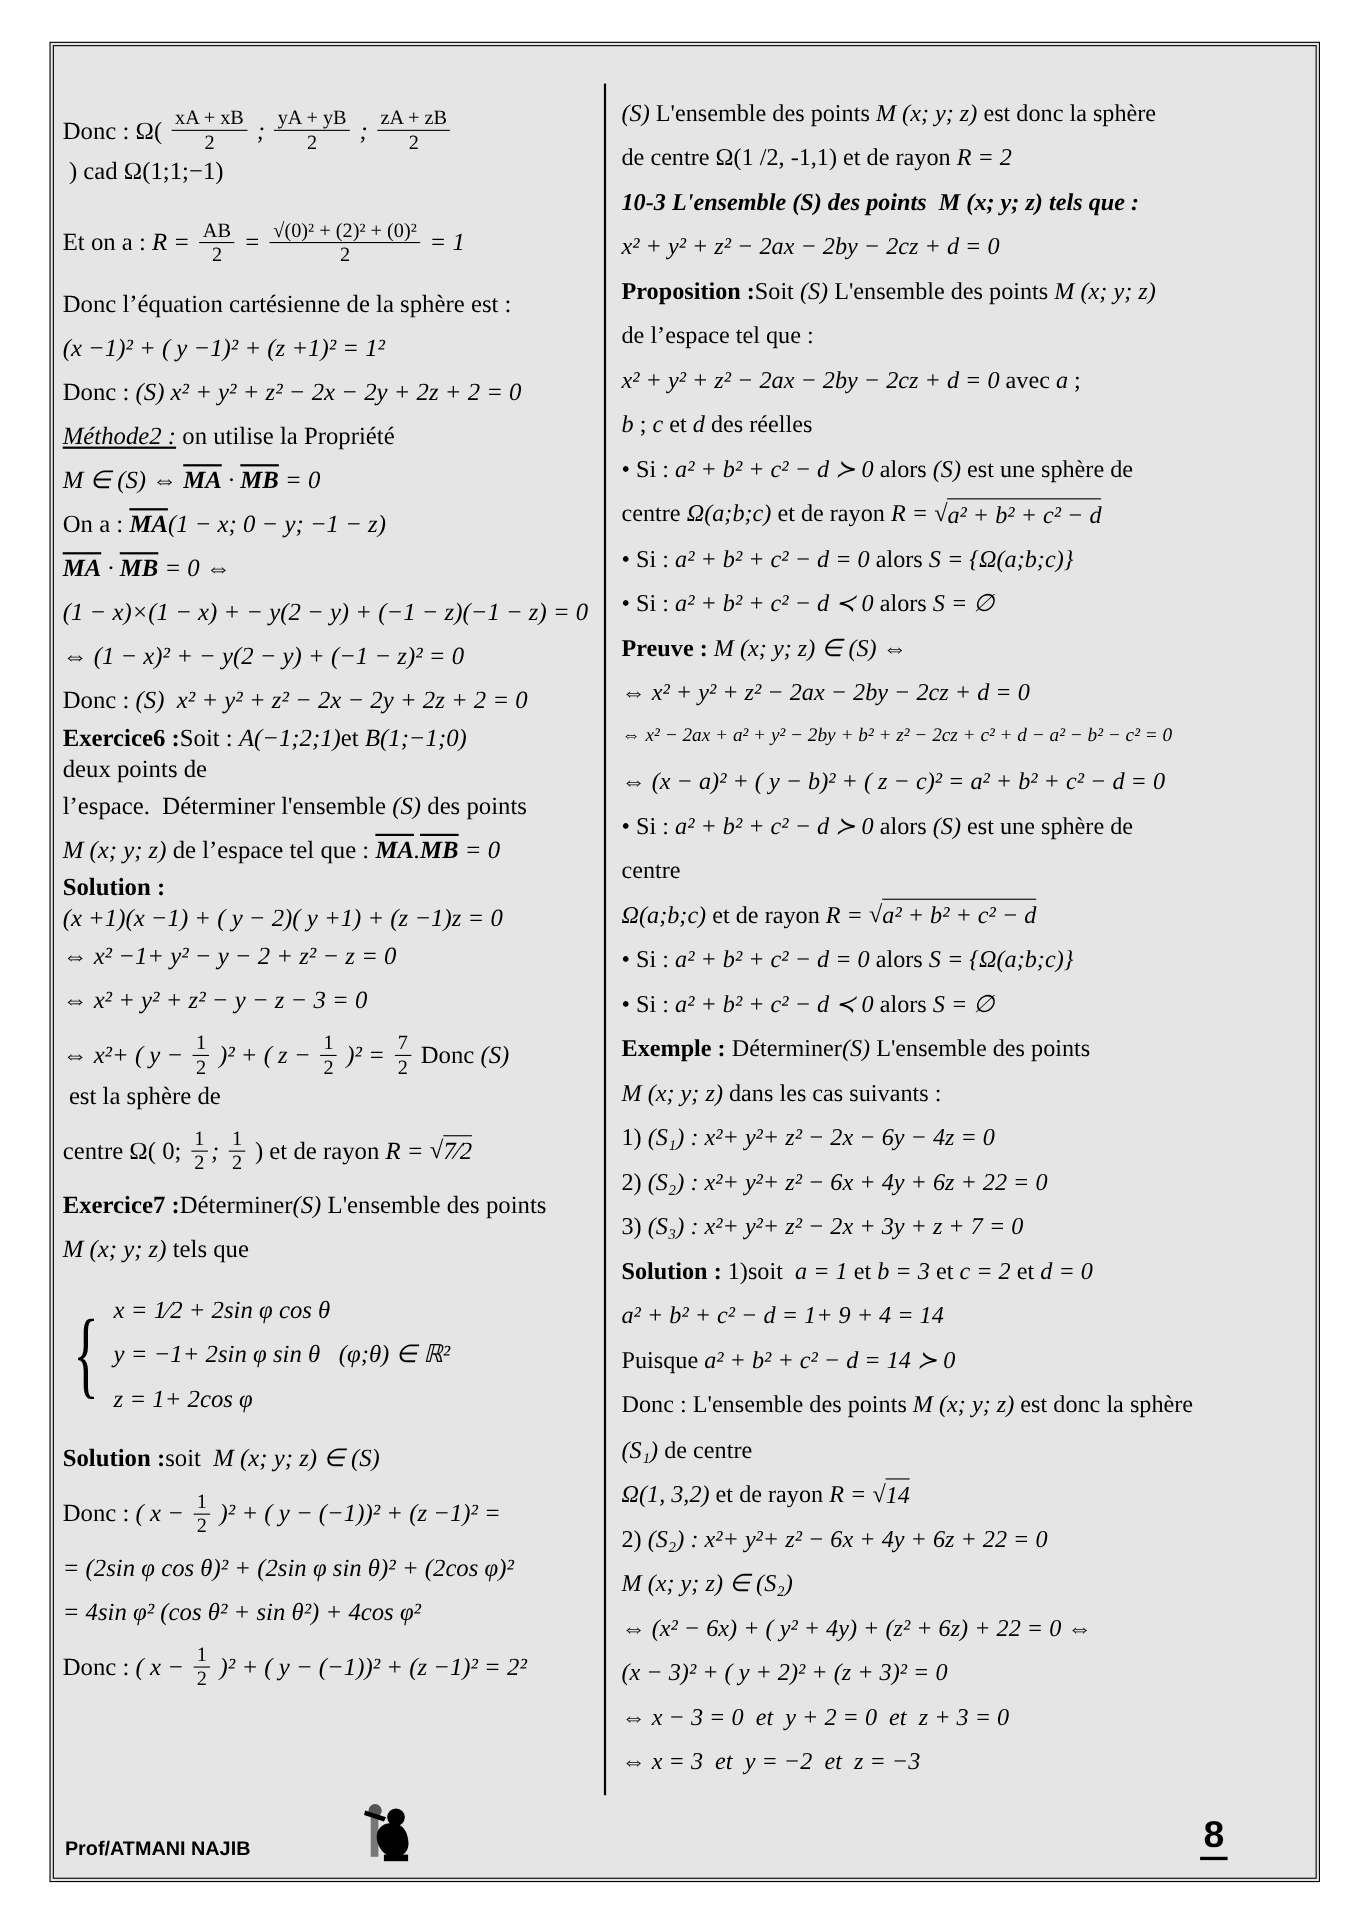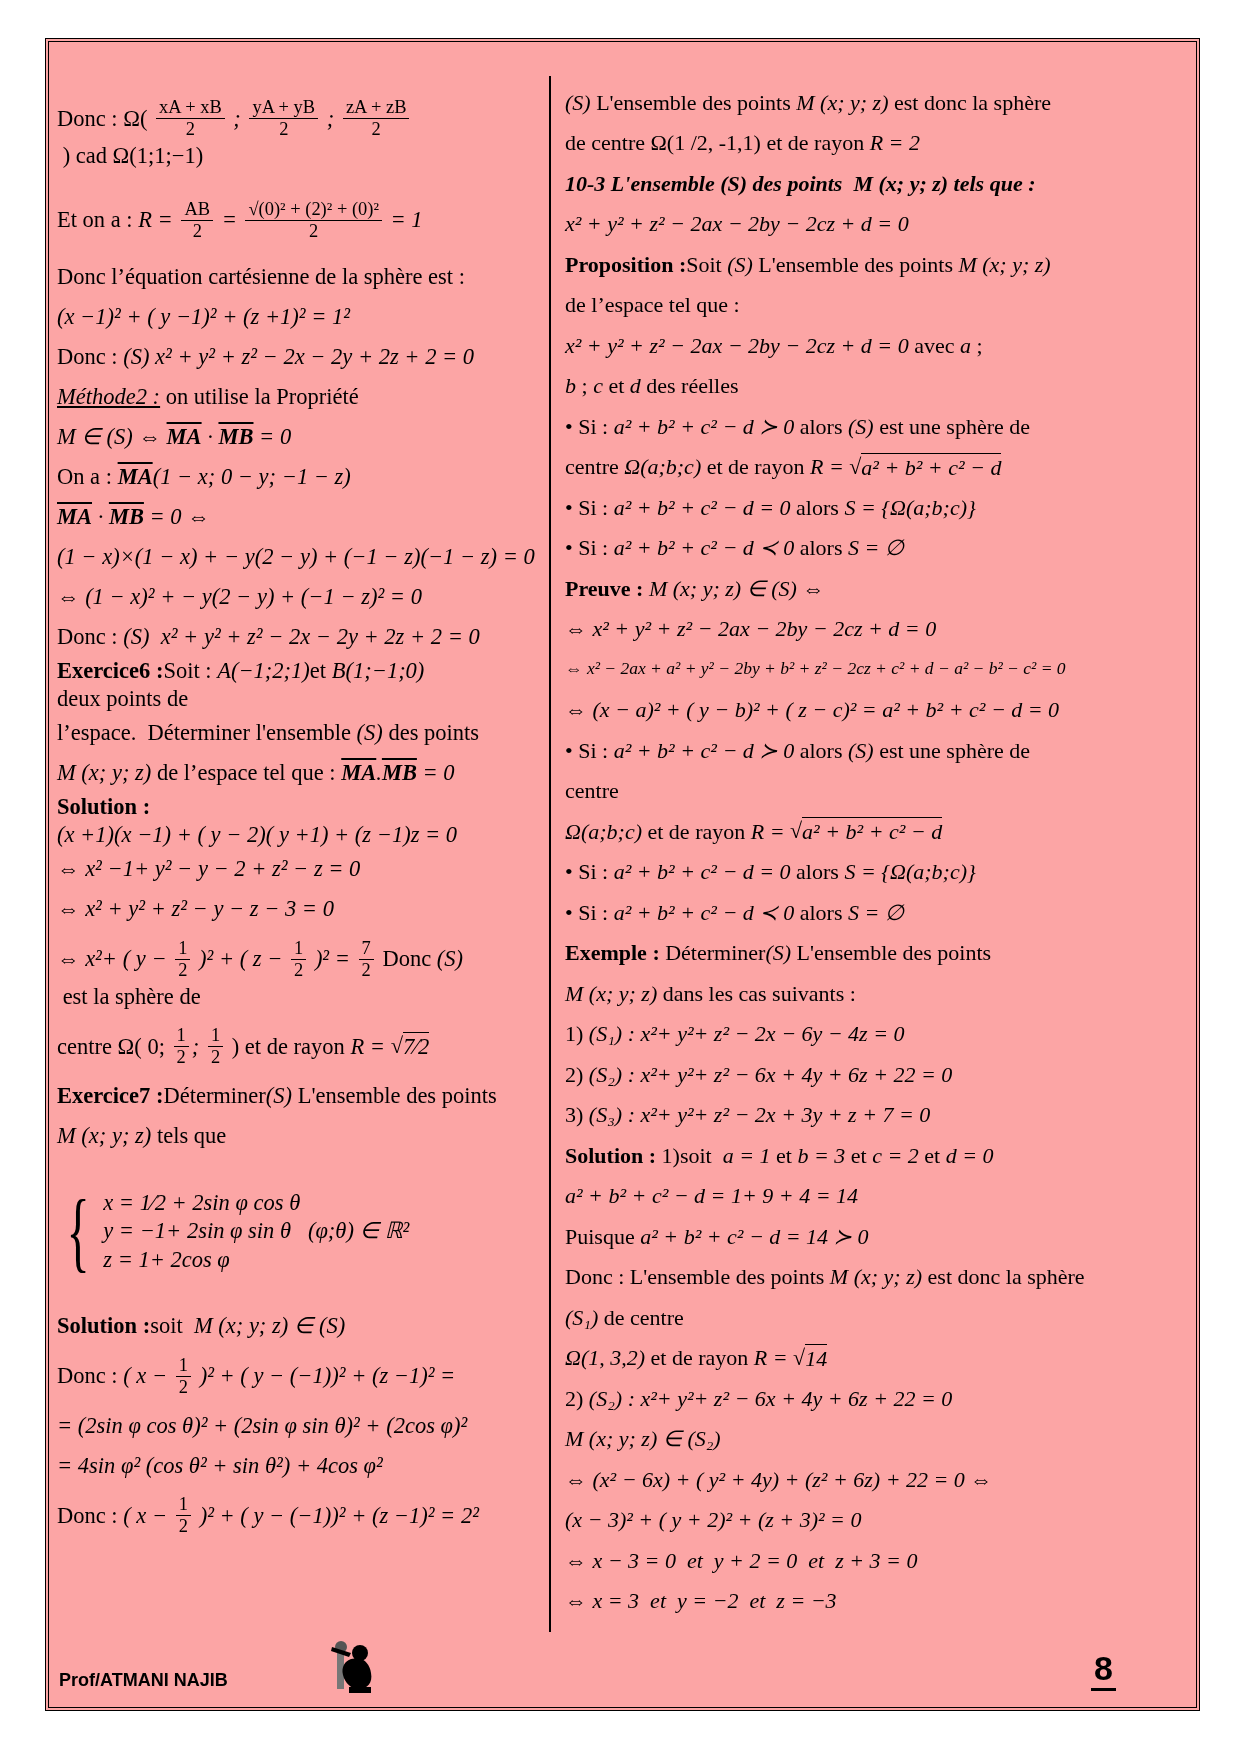--- a/index.html
+++ b/index.html
@@ -1,19 +1,19 @@
 <!DOCTYPE html>
 <html><head>
 <meta charset="utf-8">
 <style>
   html,body{margin:0;padding:0;background:#ffffff;}
   body{width:1240px;height:1754px;position:relative;overflow:hidden;
        font-family:"Liberation Serif", serif;color:#000;}
   .frame{position:absolute;left:45px;top:38px;width:1147px;height:1665px;
-         border:4px double #000;background:#fca5a5;}
+         border:4px double #000;background:#e5e5e5;}
   .col{position:absolute;top:40px;}
   .col-left{left:8px;width:494px;}
   .col-right{left:516px;width:620px;}
   .divider{position:absolute;left:500px;top:34px;width:0;height:1556px;
            border-left:2px solid #000;}
   .line{display:flex;align-items:center;flex-wrap:wrap;min-height:40px;
         font-size:22.5px;line-height:1.25;}
   .line span{white-space:pre;}
   .col-right .line{min-height:40.5px;font-size:22px;}
   .m{font-style:italic;}
@@ -26,21 +26,21 @@
   .f .num{border-bottom:1.6px solid #000;padding:0 3px;}
   .f .den{padding:0 3px;}
   .sqv{display:inline-flex;align-items:flex-start;font-style:italic;}
   .sqv .bar{border-top:1.7px solid #000;}
   .t{padding:6px 0;}
   .xt{padding:13px 0;}
   .small{font-size:17.5px !important;}
   .sys{min-height:150px;}
   .brace{font-size:88px;font-weight:400;line-height:0.9;margin-right:4px;
          transform:scaleX(0.55);display:inline-block;}
-  .sysrows{display:flex;flex-direction:column;}
+  .sysrows{display:flex;flex-direction:column;gap:12px;}
   .sysrows span{font-style:italic;}
   .footer-author{position:absolute;left:10px;bottom:16px;
      font-family:"Liberation Sans", sans-serif;font-weight:bold;font-size:18px;}
   .footer-logo{position:absolute;left:278px;bottom:8px;}
   .footer-page{position:absolute;right:80px;bottom:16px;font-weight:bold;font-size:34px;
      font-family:"Liberation Sans", sans-serif;border-bottom:3px solid #000;padding:0 3px;}
 </style>
 </head>
 <body>
 

